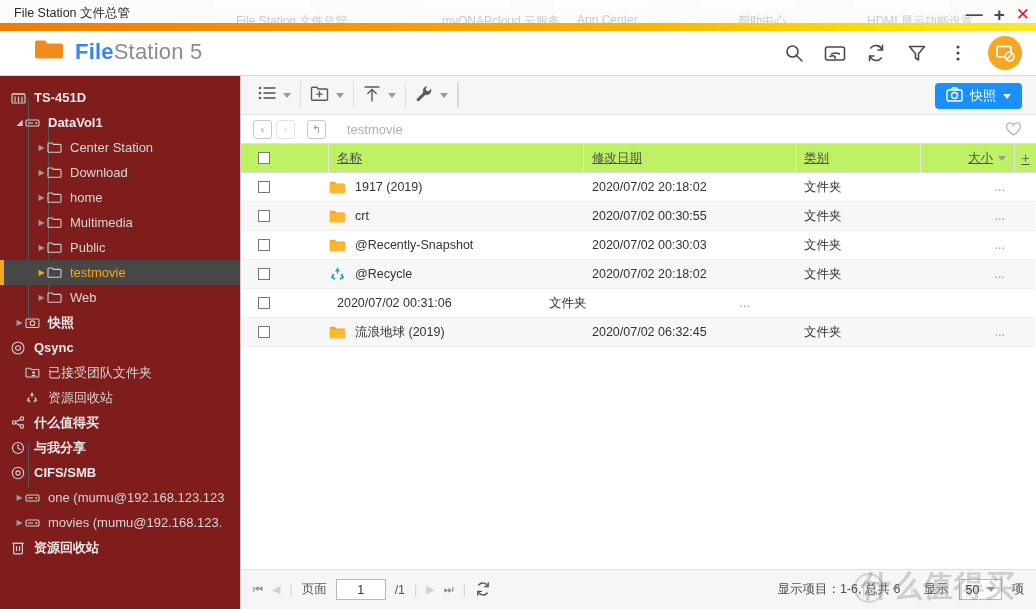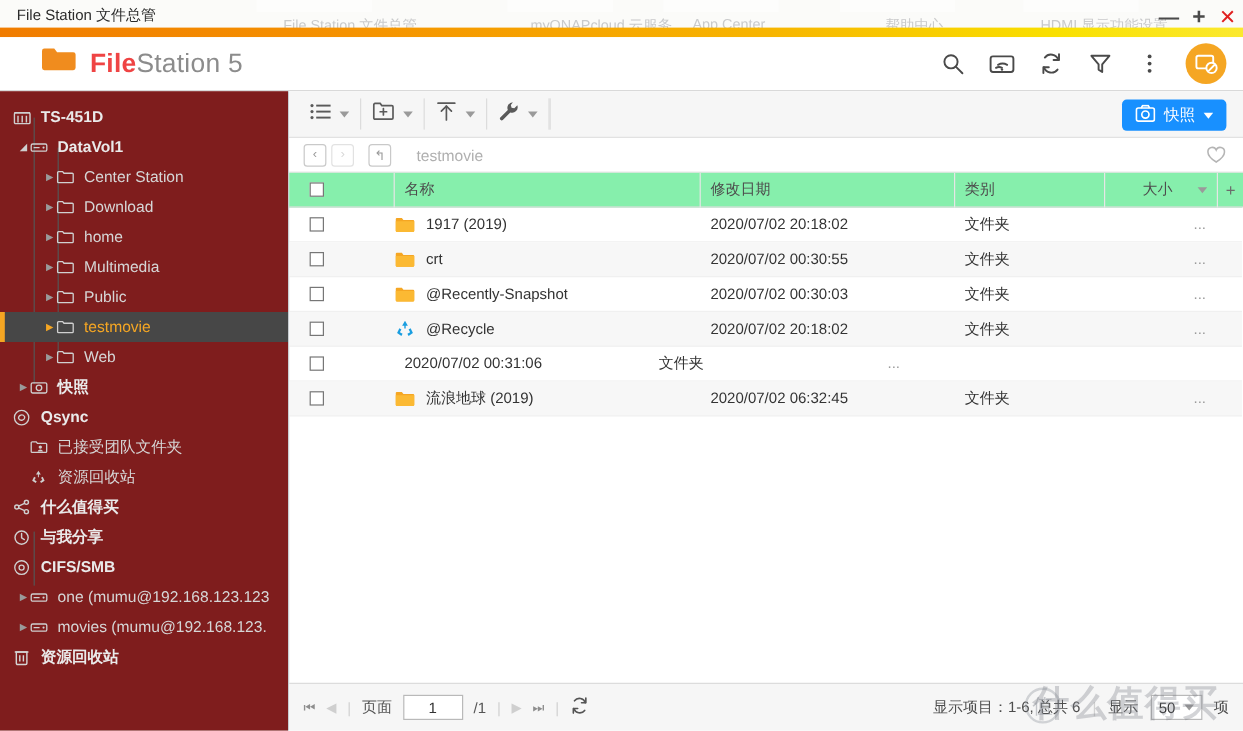--- a/index.html
+++ b/index.html
@@ -48,21 +48,21 @@
     background: linear-gradient(to right, #f07c00 0%, #f59200 28%, #f7b500 62%, #f9e000 85%, #fbe92f 100%);
   }
 
   
   .appheader {
     position: absolute; left: 0; top: 31px; width: 1036px; height: 45px;
     background: #ffffff; border-bottom: 1px solid #d9d9d9;
   }
   .brand { position: absolute; left: 34px; top: 7px; display: flex; align-items: center; gap: 11px; }
   .brand-text { font-size: 22px; letter-spacing: .2px; }
-  .brand-text b { color: #ef4444; font-weight: 700; }
+  .brand-text b { color: #3b82f6; font-weight: 700; }
   .brand-text span { color: #8c8c8c; font-weight: 400; }
   .hdr-icons { position: absolute; right: 14px; top: 5px; display: flex; align-items: center; gap: 19px; }
   .hdr-ic { width: 22px; height: 22px; display: flex; align-items: center; justify-content: center; cursor: pointer; }
   .hdr-ic svg { display: block; }
   .avatar-btn {
     width: 34px; height: 34px; border-radius: 50%;
     background: #f5a623; display: flex; align-items: center; justify-content: center;
     cursor: pointer;
   }
 
@@ -133,29 +133,29 @@
     font-size: 11px; color: #9a9a9a; cursor: pointer;
   }
   .navbtn.dis { color: #d8d8d8; border-color: #e2e2e2; }
   .navbtn.up { margin-left: 8px; }
   .pathtext { margin-left: 17px; font-size: 13px; color: #b0b0b0; }
   .heart { position: absolute; right: 14px; top: 6px; cursor: pointer; }
 
   
   .thead {
     position: absolute; left: 0; top: 68px; width: 795px; height: 29px;
-    background: #86efac; border-bottom: 1px solid #dcdcdc;
-    display: flex; align-items: center; font-size: 12.5px; color: #4d4d4d;
+    background: #bef264; border-bottom: 1px solid #dcdcdc;
+    display: flex; align-items: center; font-size: 12.5px; color: #4d4d4d; text-decoration: underline;
   }
   .th { height: 29px; display: flex; align-items: center; border-right: 1px solid #e6e6e6; }
   .th.chk { width: 88px; justify-content: flex-start; padding-left: 17px; }
   .th.name { width: 255px; padding-left: 8px; }
   .th.date { width: 212px; padding-left: 8px; }
   .th.type { width: 125px; padding-left: 8px; }
-  .th.size { width: 94px; justify-content: flex-end; padding-right: 8px; gap: 21px; }
+  .th.size { width: 94px; justify-content: flex-end; padding-right: 8px; gap: 5px; }
   .th.plus { width: 21px; justify-content: center; border-right: none; color:#6b6b6b; font-size: 14px; }
   .cbox {
     width: 12px; height: 12px; border: 1px solid #767676; background: #fff;
     display: inline-block; cursor: pointer;
   }
 
   .rows { position: absolute; left: 0; top: 97px; width: 795px; }
   .row {
     height: 29px; display: flex; align-items: center;
     font-size: 12.5px; color: #333; border-bottom: 1px solid #f0f0f0;

